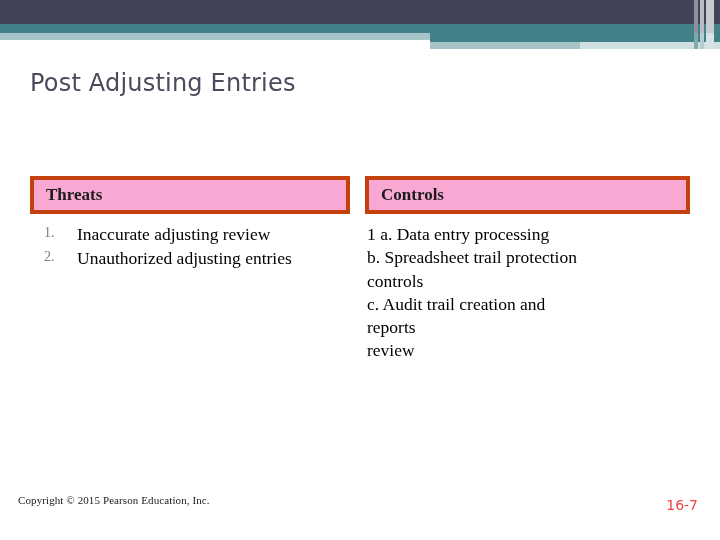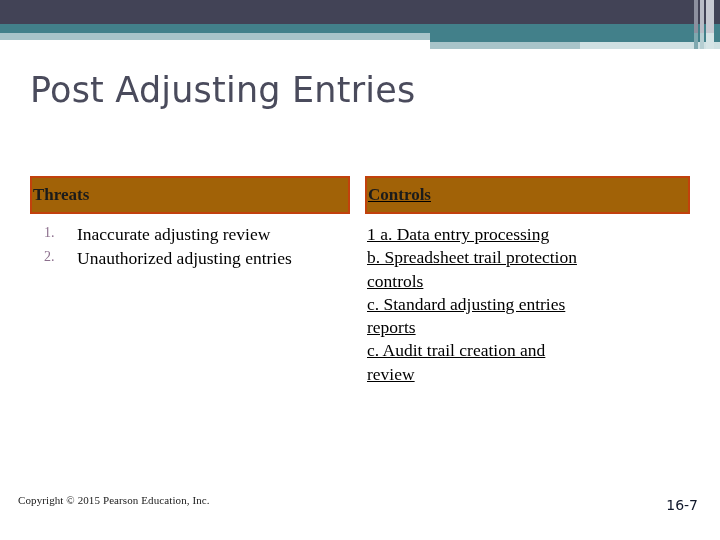--- a/index.html
+++ b/index.html
@@ -70,51 +70,51 @@
   .vbar-teal-a { position: absolute; top: 33px; height: 16px; left: 694px; width: 4px;  background: #7fa8af; }
   .vbar-teal-b { position: absolute; top: 33px; height: 16px; left: 700px; width: 4px;  background: #b6ced2; }
   .vbar-teal-c { position: absolute; top: 33px; height: 16px; left: 706px; width: 8px;  background: #d6e4e6; }
 
   
   .slide-title {
     position: absolute;
     left: 30px;
     top: 70px;
     width: 640px;
-    font-size: 35px;
+    font-size: 24px;
     font-weight: normal;
     color: #4a4b5c;
     font-family: "DejaVu Sans", sans-serif;
     letter-spacing: 0.2px;
     line-height: 1.15;
   }
 
   
   .table-wrap {
     position: absolute;
     left: 30px;
     top: 176px;
     width: 660px;
     height: 300px;
   }
   .col {
     position: absolute;
     top: 0;
   }
   .col-threats { left: 0px;   width: 320px; }
-  .col-controls { left: 335px; width: 325px; text-decoration: underline; }
+  .col-controls { left: 335px; width: 325px; }
 
   .col-header {
     box-sizing: border-box;
     height: 38px;
-    background: #a16207;
-    border: 2px solid #c2410c;
+    background: #f9a8d4;
+    border: 4px solid #c2410c;
     display: flex;
     align-items: center;
-    padding-left: 1px;
+    padding-left: 12px;
     font-family: "Liberation Serif", serif;
     font-weight: bold;
     font-size: 17px;
     color: #1b1b1b;
   }
 
   .col-body {
     padding-top: 9px;
     font-family: "Liberation Serif", serif;
     font-size: 17.5px;
@@ -162,21 +162,21 @@
     font-size: 11px;
     color: #1a1a1a;
     letter-spacing: 0.1px;
   }
   .footer-pagenum {
     position: absolute;
     right: 22px;
     top: 497px;
     font-family: "DejaVu Sans", sans-serif;
     font-size: 14px;
-    color: #0f172a;
+    color: #ef4444;
   }
 </style>
 </head>
 <body>
 
 <div class="header-deco">
   <div class="band-dark"></div>
   <div class="band-teal"></div>
   <div class="band-lightteal-left"></div>
   <div class="band-teal-right"></div>
@@ -210,23 +210,22 @@
     </div>
   </div>
 
   <div class="col col-controls">
     <div class="col-header">Controls</div>
     <div class="col-body">
       <ul class="ctrl-list">
         <li>1 a. Data entry processing</li>
         <li>b. Spreadsheet trail protection</li>
         <li>controls</li>
-        <li>c. Standard adjusting entries</li>
+        <li>c. Audit trail creation and</li>
         <li>reports</li>
-        <li>c. Audit trail creation and</li>
         <li>review</li>
       </ul>
     </div>
   </div>
 
 </div>
 
 <div class="footer-copyright">Copyright © 2015 Pearson Education, Inc.</div>
 <div class="footer-pagenum">16-7</div>
 

